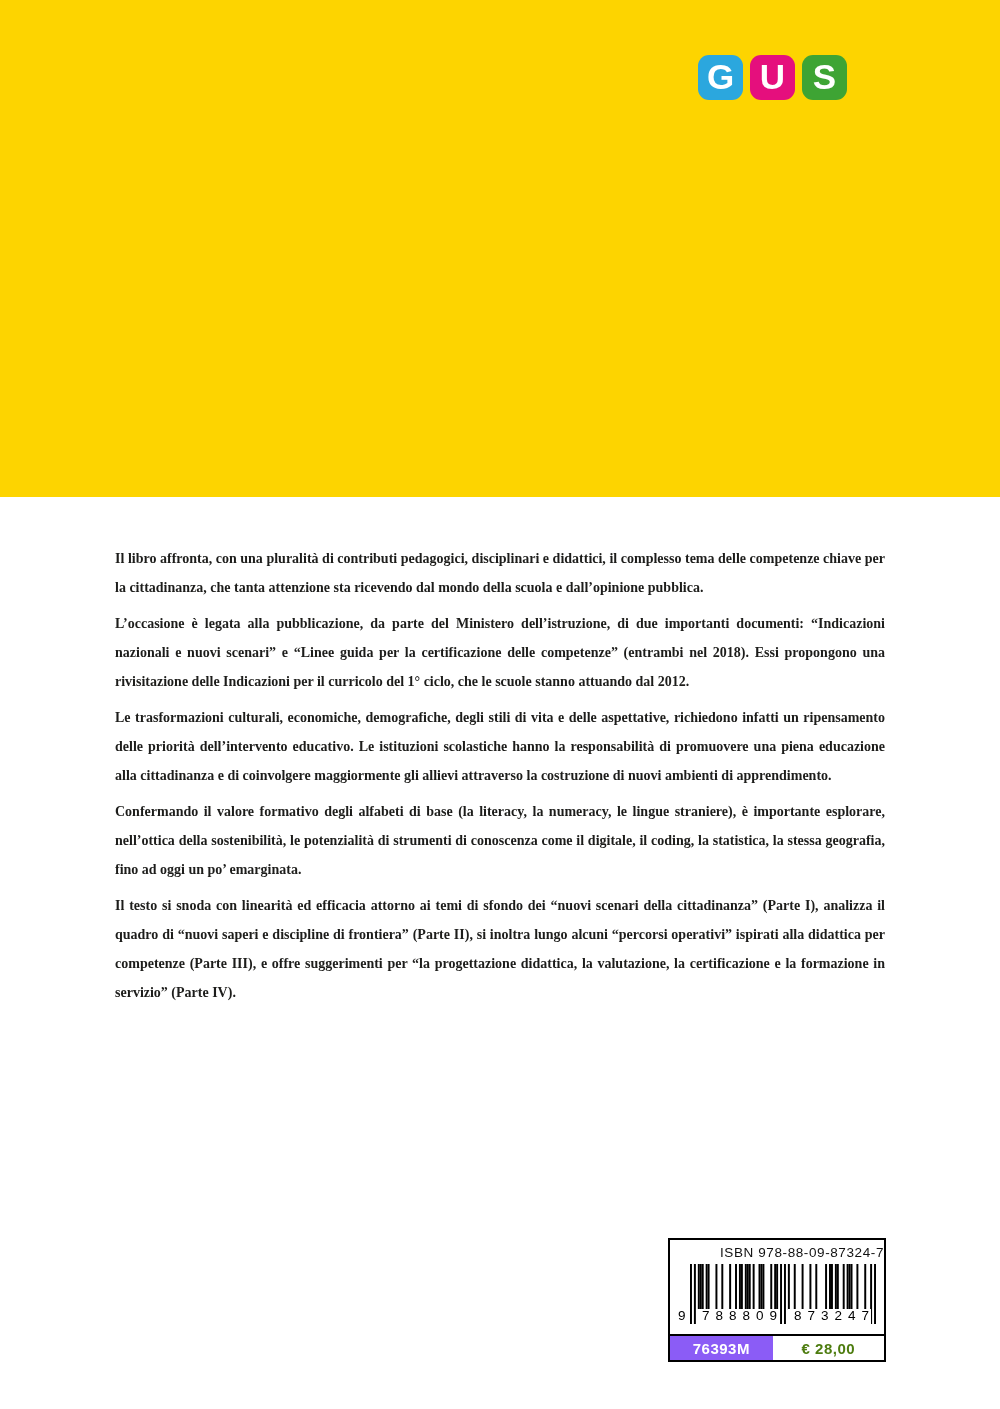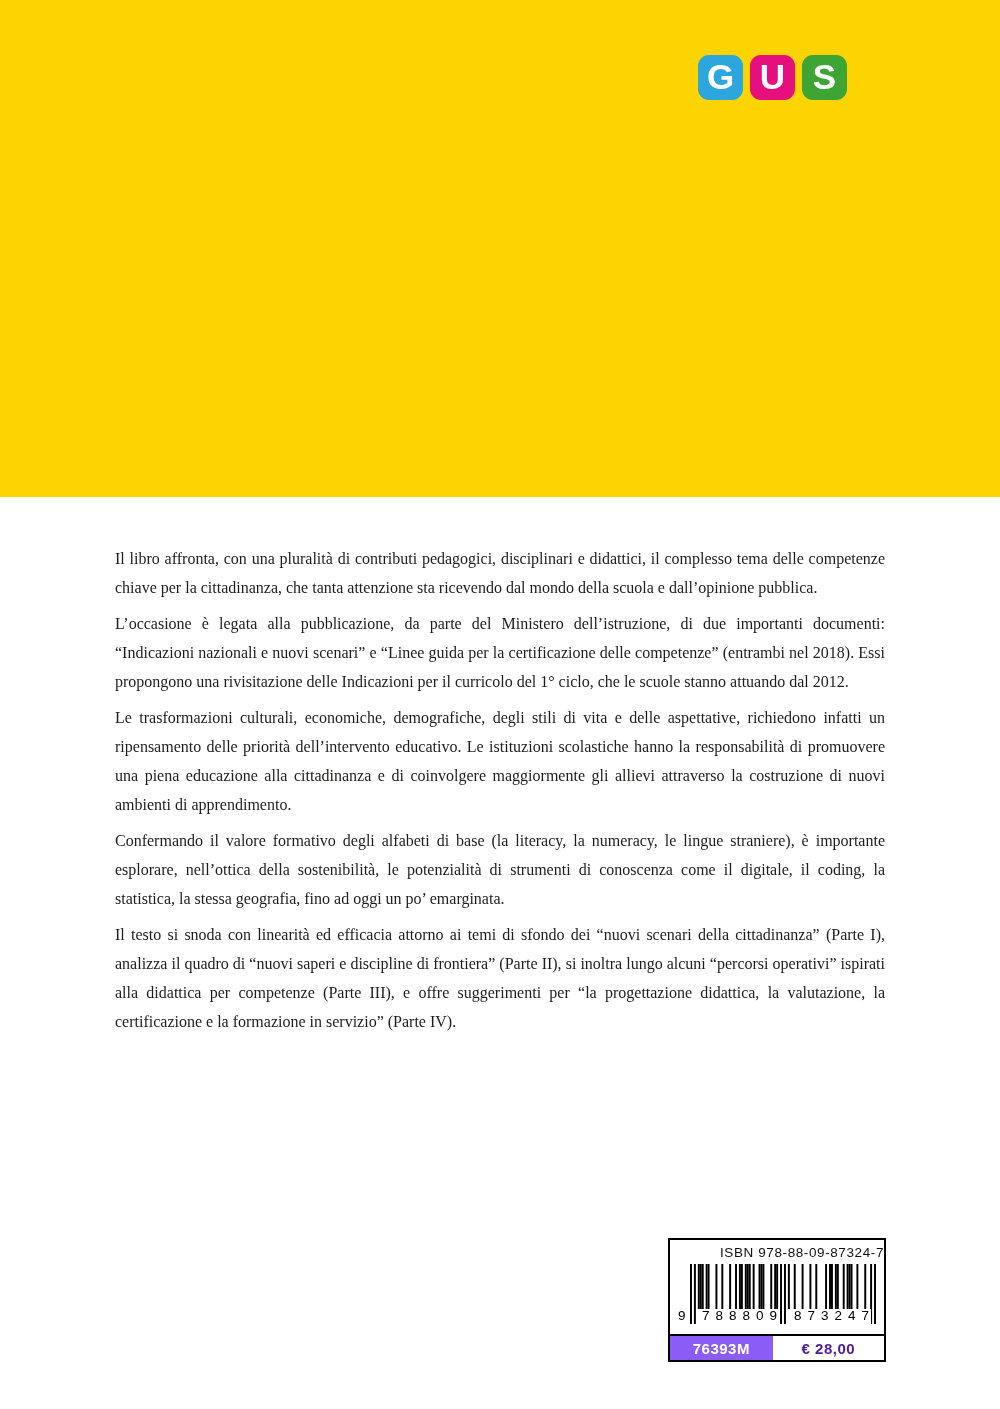--- a/index.html
+++ b/index.html
@@ -55,24 +55,25 @@
     white-space: nowrap;
   }
 
   
   .description {
     position: absolute;
     left: 115px;
     top: 544px;
     width: 770px;
     font-family: "Liberation Serif", "DejaVu Serif", serif;
-    font-size: 16px;
+    font-size: 14px;
     line-height: 29px;
     color: #1d1d1b;
     text-align: justify;
+    font-weight: bold;
   }
   .description p { margin-bottom: 7px; }
 
   
   .barcode-panel {
     position: absolute;
     left: 668px;
     top: 1238px;
     width: 218px;
     height: 124px;
@@ -131,21 +132,21 @@
     background: #8b5cf6;
     color: #fff;
     display: flex;
     align-items: center;
     justify-content: center;
     letter-spacing: 0.5px;
   }
   .price-cell {
     flex: 1;
     background: #fff;
-    color: #4c1d95;
+    color: #4d7c0f;
     display: flex;
     align-items: center;
     justify-content: center;
     letter-spacing: 0.5px;
   }
 </style>
 </head>
 <body>
 
 <div class="page">

